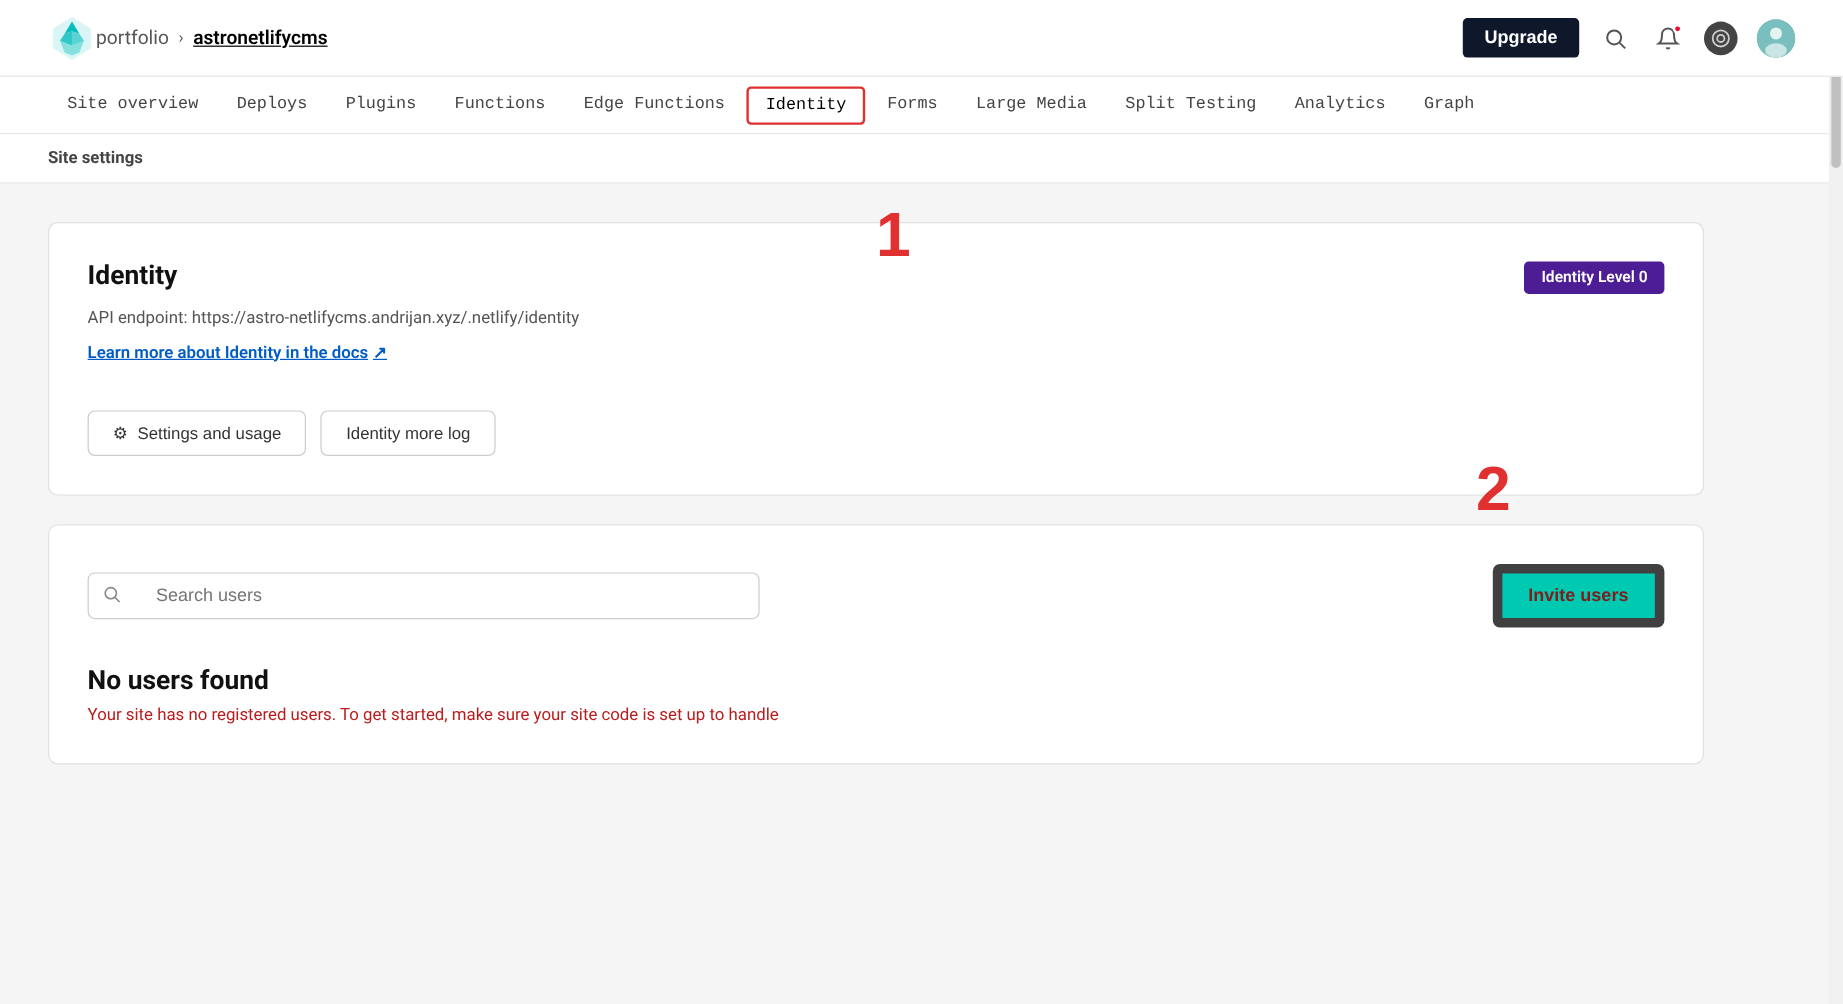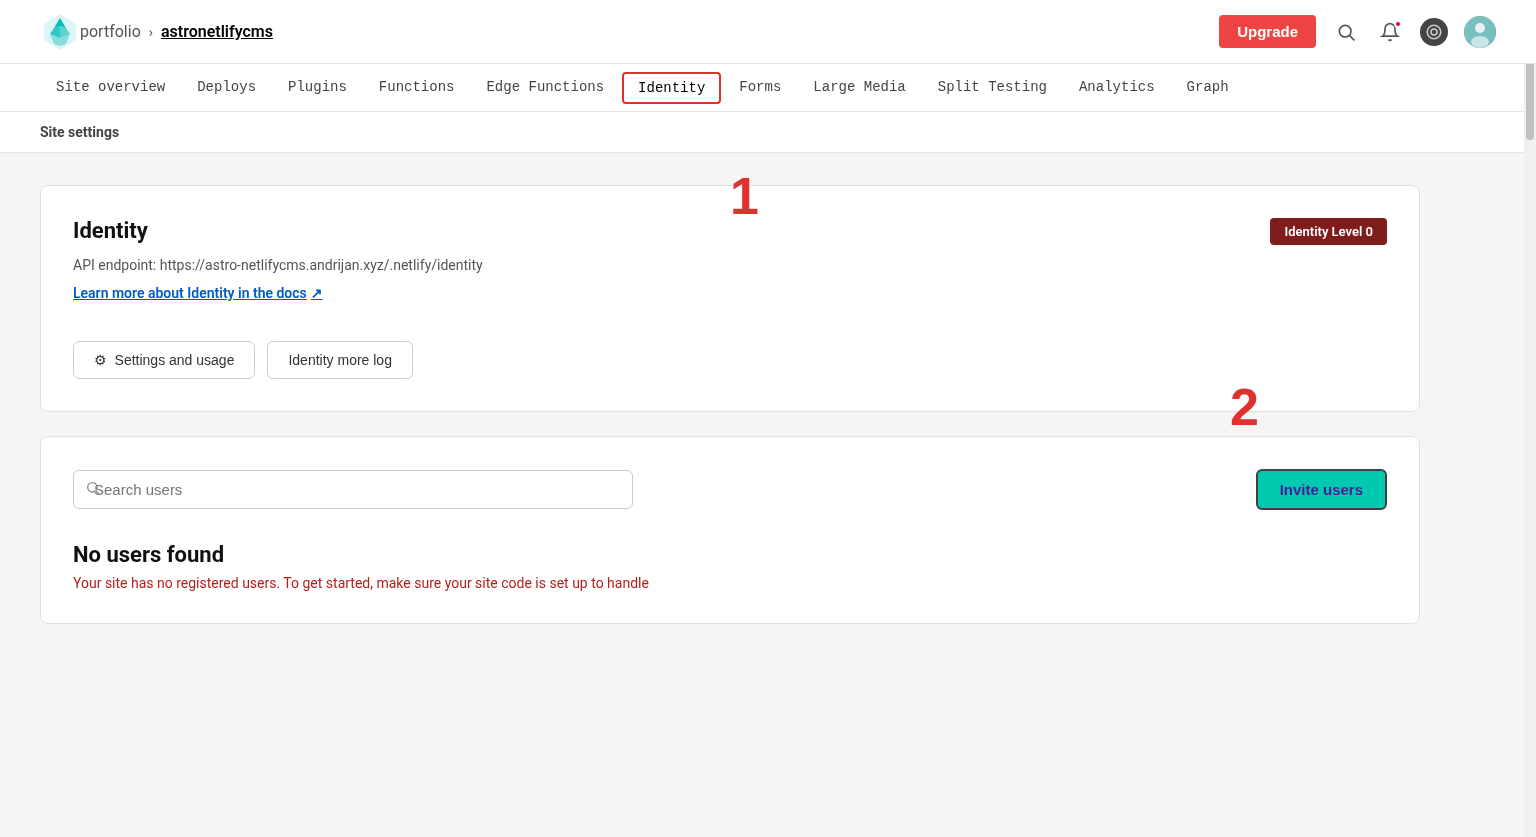--- a/index.html
+++ b/index.html
@@ -61,21 +61,21 @@
       font-weight: 600;
       color: #000;
       text-decoration: underline;
     }
     .header-right {
       display: flex;
       align-items: center;
       gap: 16px;
     }
     .upgrade-btn {
-      background: #ef4444;
+      background: #0f172a;
       color: #fff;
       border: none;
       border-radius: 4px;
       padding: 8px 18px;
       font-size: 15px;
       font-weight: 600;
       cursor: pointer;
       text-align: center;
     }
     .header-icon {
@@ -188,21 +188,21 @@
       align-items: flex-start;
       justify-content: space-between;
       margin-bottom: 12px;
     }
     .card-title {
       font-size: 22px;
       font-weight: 700;
       color: #111;
     }
     .identity-badge {
-      background: #7f1d1d;
+      background: #4c1d95;
       color: #fff;
       padding: 6px 14px;
       border-radius: 4px;
       font-size: 13px;
       font-weight: 600;
     }
     .api-endpoint {
       font-size: 14px;
       color: #555;
       margin-bottom: 12px;
@@ -256,31 +256,31 @@
     .search-icon-pos {
       position: absolute;
       left: 12px;
       top: 50%;
       transform: translateY(-50%);
       color: #888;
       font-size: 15px;
     }
     .search-input {
       width: 100%;
-      padding: 10px 10px 10px 20px;
+      padding: 10px 10px 10px 56px;
       border: 1.5px solid #ccc;
       border-radius: 6px;
       font-size: 15px;
       color: #555;
       outline: none;
     }
     .invite-btn {
       background: #00c9b1;
-      color: #4c1d95;
-      border: 2px solid #404040;
+      color: #7f1d1d;
+      border: 8px solid #404040;
       border-radius: 6px;
       padding: 10px 22px;
       font-size: 15px;
       font-weight: 600;
       cursor: pointer;
     }
     .no-users-title {
       font-size: 22px;
       font-weight: 700;
       color: #111;

